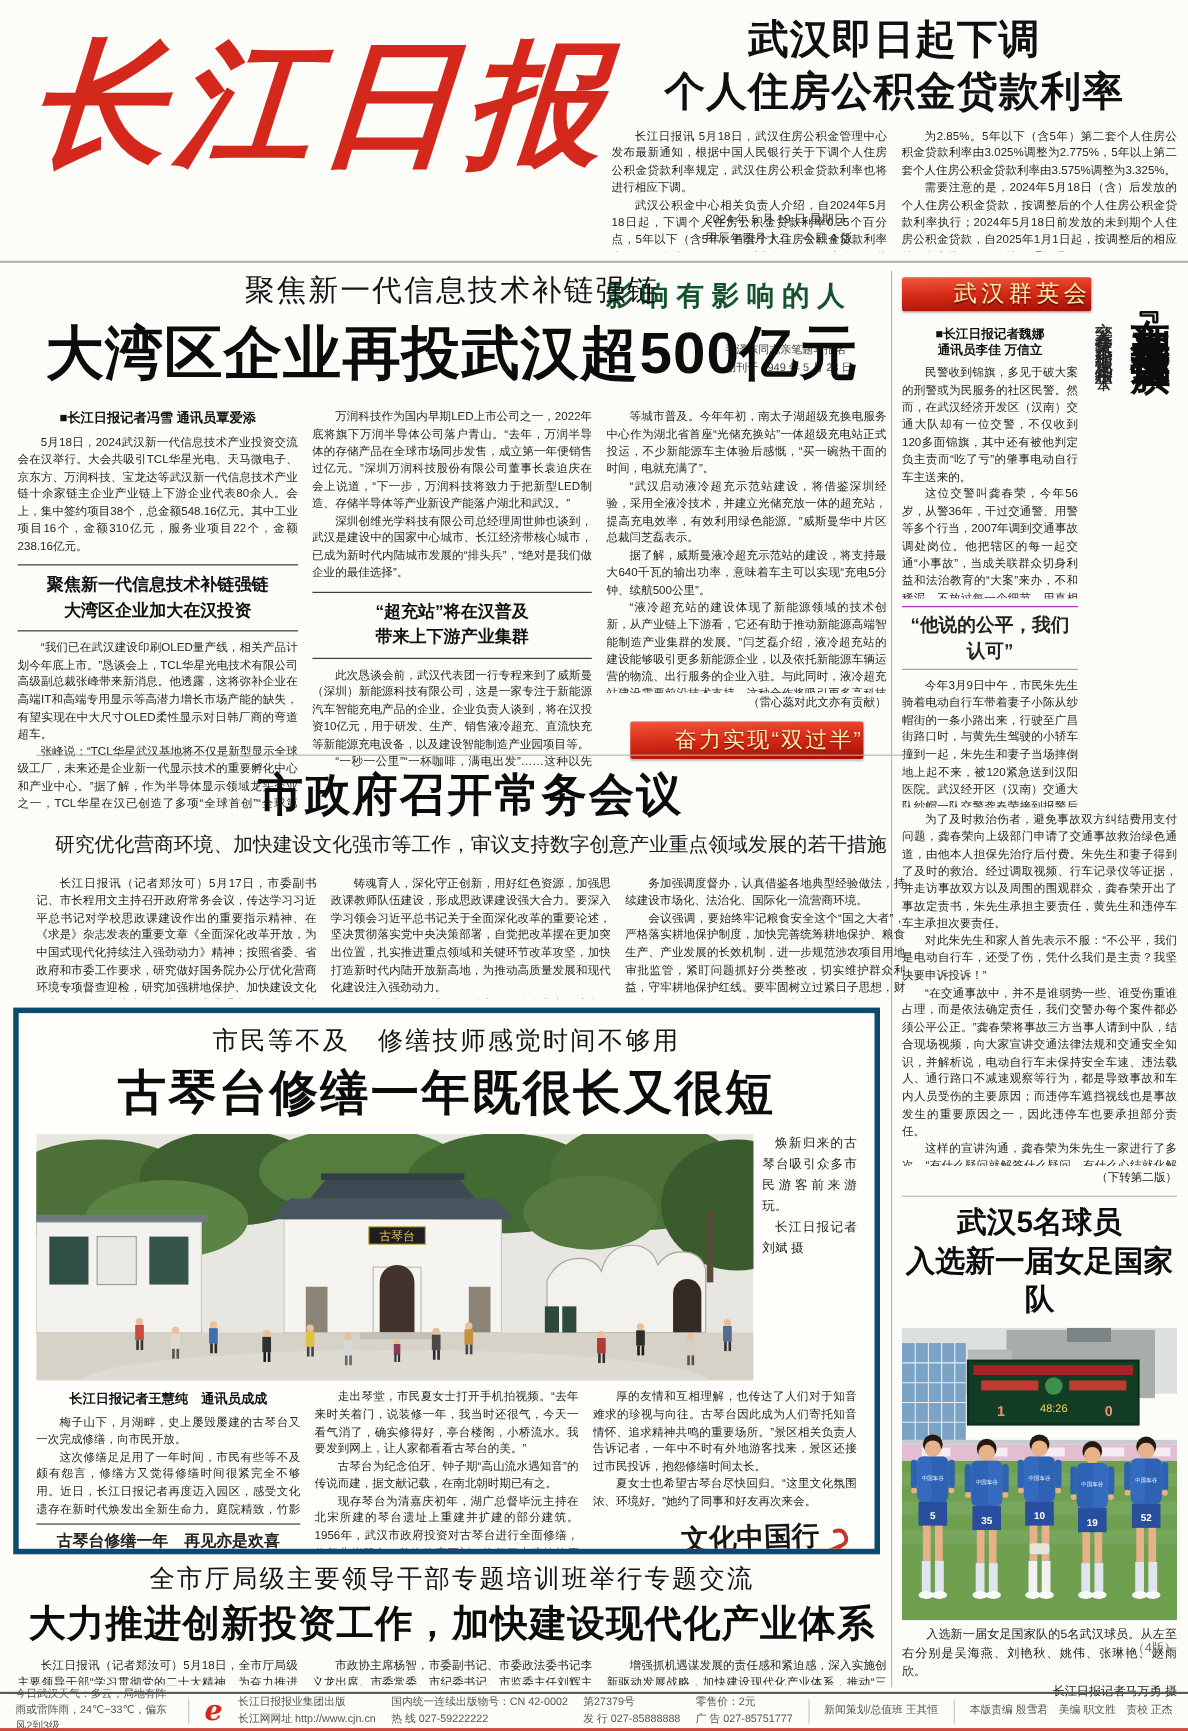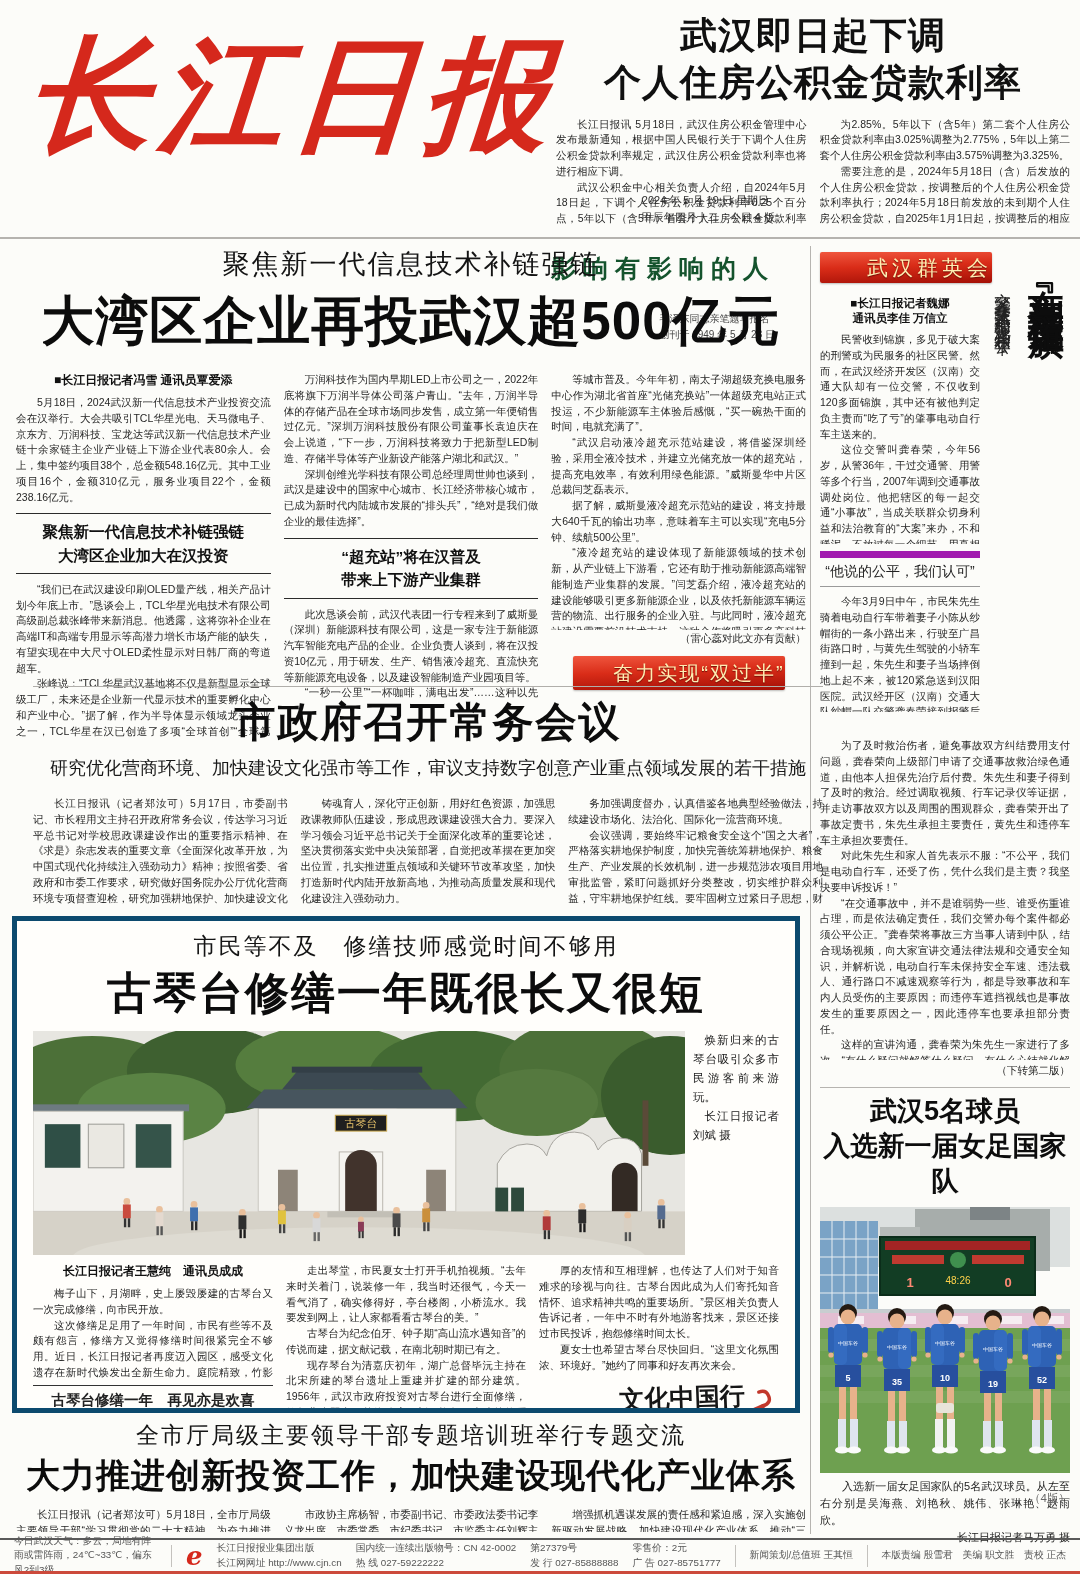--- a/index.html
+++ b/index.html
@@ -39,22 +39,22 @@
   .banner-shuang{width:212px;height:34px;line-height:34px;font-size:20px;letter-spacing:2px;margin:10px auto 0;}
   
   .col-rule{position:absolute;left:810px;top:246px;width:1px;height:1288px;background:#b6b4b0;}
   .medal{position:absolute;left:820px;top:252px;width:250px;height:833px;}
   .banner-qunying{width:172px;height:31px;line-height:31px;font-size:21px;letter-spacing:4px;}
   .medal .vhead{position:absolute;right:0;top:8px;height:470px;writing-mode:vertical-rl;text-orientation:upright;
                 font-size:36px;font-weight:bold;color:#0d0d0d;letter-spacing:3px;}
   .medal .vsub{position:absolute;right:56px;top:28px;height:400px;writing-mode:vertical-rl;text-orientation:upright;
                font-size:16.5px;color:#222;letter-spacing:3px;}
   .medal .narrow{position:absolute;left:0;top:44px;width:160px;height:428px;}
-  .medal .subhead2{border-top:7px solid #a21caf;border-bottom:1px solid #9a9a9a;text-align:center;
-                   font-weight:normal;font-size:14px;padding:5px 0;margin:7px 0;}
+  .medal .subhead2{border-top:1px solid #a21caf;border-bottom:1px solid #9a9a9a;text-align:center;
+                   font-weight:bold;font-size:17px;padding:5px 0;margin:7px 0;}
   .medal .wide{position:absolute;left:0;top:486px;width:250px;height:322px;}
   .medal .turn{position:absolute;right:0;top:812px;font-size:10.5px;}
   .medal-divider{position:absolute;left:820px;top:1087px;width:250px;height:1px;background:#b6b4b0;}
   
   .council{position:absolute;left:33px;top:686px;width:790px;height:226px;border-top:1px solid #b0aeaa;padding-top:8px;box-sizing:border-box;}
   .council h1{margin:0;text-align:center;font-size:41px;color:#0c0c0c;letter-spacing:2px;}
   .council .subtitle{margin:6px 0 16px;text-align:center;font-size:18px;color:#1a1a1a;}
   .council .cols{margin-top:9px;height:112px;font-size:10px;line-height:1.46;}
   
   .gbox{position:absolute;left:12px;top:916px;width:788px;height:497px;border:5px solid #0c4a6e;

